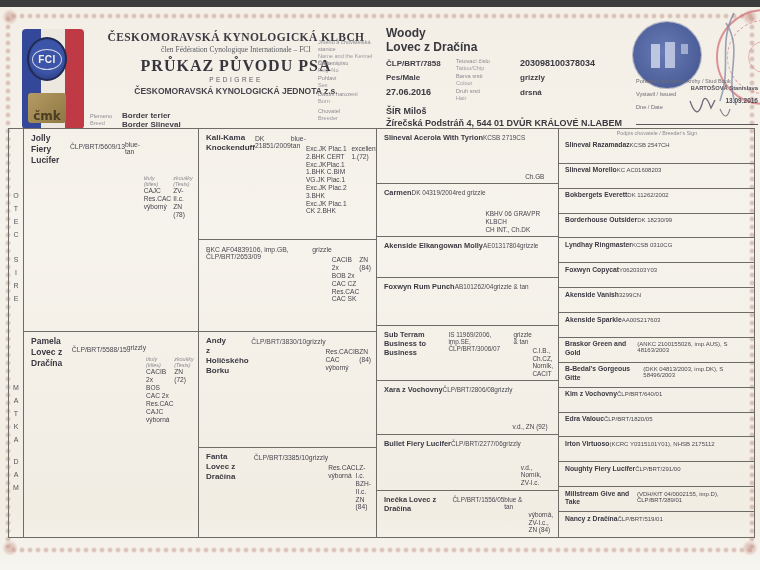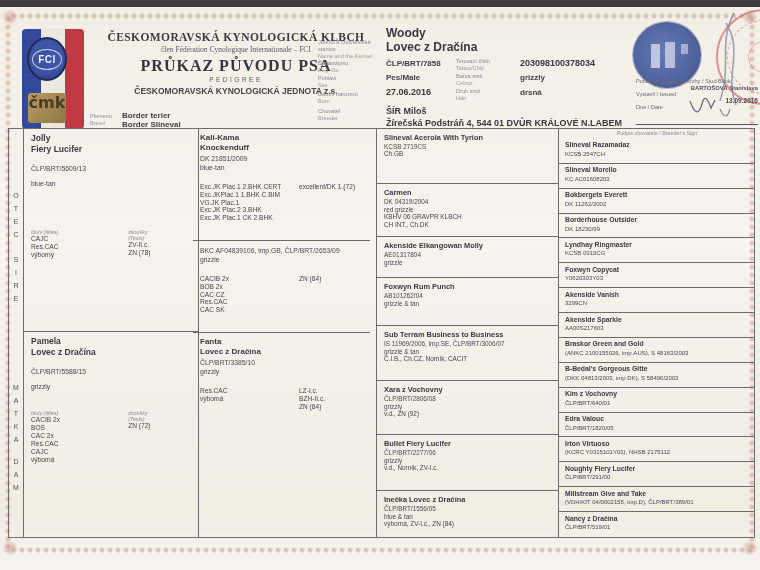--- a/index.html
+++ b/index.html
@@ -19,22 +19,22 @@
   .corner{position:absolute;width:16px;height:16px;border-radius:50%;
     background:radial-gradient(circle,rgba(200,150,140,.5) 30%,rgba(224,196,186,.4) 55%,transparent 70%)}
   
   .fci-logo{position:absolute;left:22px;top:22px;width:62px;height:100px;border-radius:4px;overflow:hidden;
     background:linear-gradient(90deg,#34489a 0 30%,#ece8e0 30% 70%,#bf3a44 70% 100%)}
   .fci-oval{position:absolute;left:5px;top:8px;width:40px;height:44px;border-radius:50%;
     background:radial-gradient(circle at 50% 45%,#3c55a8 55%,#27356f);border:2px solid #202a55;
     display:flex;align-items:center;justify-content:center;color:#f1f1ec;font-size:10px;font-weight:bold;letter-spacing:.5px}
   .fci-oval span{border:1px solid #cfd4e6;border-radius:50%;padding:4px 5px}
   .cmku{position:absolute;left:6px;bottom:6px;width:38px;height:30px;background:linear-gradient(135deg,#b59a63,#8f7845);
-    border-radius:3px;display:flex;align-items:flex-start;justify-content:center;
-    color:#4a3d22;font-weight:bold;font-size:16px;font-family:"DejaVu Sans",sans-serif}
+    border-radius:3px;display:flex;align-items:flex-end;justify-content:center;
+    color:#4a3d22;font-weight:bold;font-size:12px;font-family:"DejaVu Sans",sans-serif}
   
   .org-title{font-family:"Liberation Serif",serif;font-weight:bold;font-size:11.5px;letter-spacing:.4px;color:#3c3a42}
   .org-member{font-family:"Liberation Serif",serif;font-size:7.5px;color:#5a5860;margin-top:2px}
   .doc-title{font-family:"Liberation Serif",serif;font-weight:bold;font-size:16px;letter-spacing:1px;color:#37353d;margin-top:3px}
   .doc-sub{font-size:6.5px;letter-spacing:2.5px;color:#5a5860;margin-top:1px}
   .org2{font-size:8.5px;font-weight:bold;color:#45434b;margin-top:3px}
   .org2-addr{font-size:7.5px;font-weight:bold;color:#45434b;margin-top:1px}
   .hdr-center{position:absolute;left:86px;top:24px;width:300px;text-align:center}
   .lblp{font-size:5.6px;line-height:7px;color:#8b8990}
   .lblp .en{color:#9b99a1}
@@ -61,21 +61,21 @@
   .cert-name{font-size:5.8px;font-weight:bold;color:#55525c}
   .cert-date{font-size:6.5px;font-weight:bold;color:#4c4952}
   
   .ped{position:absolute;left:8px;top:121px;width:747px;height:410px;
     border:1px solid #6e6c66;border-right:1px solid #6e6c66}
   .vline{position:absolute;top:0;bottom:0;border-left:1px solid #6e6c66}
   .sidechar{position:absolute;left:0;width:14px;text-align:center;font-size:7px;line-height:13px;
     color:#55525c;white-space:pre-line}
   .col{position:absolute;top:0;bottom:0;display:flex;flex-direction:column}
   .entry{position:relative;padding:4px 5px 2px 7px;border-bottom:1px solid #6e6c66;
-    display:flex;flex-direction:column;overflow:hidden}
+    display:flex;flex-direction:row;overflow:hidden}
   .entry.last{border-bottom:none}
   .e-name{font-weight:bold;color:#3b3942;font-size:8px;line-height:10px;white-space:pre-line}
   .c1 .e-name{font-size:8.5px;line-height:11px}
   .c3 .e-name{font-size:7.4px;line-height:9px}
   .e-reg{font-size:6.8px;color:#4a4850;margin-top:2px}
   .c1 .e-reg{margin-top:10px}
   .e-color{font-size:6.8px;color:#4a4850;margin-top:2px}
   .c1 .e-color{margin-top:8px}
   .c3 .e-reg,.c3 .e-color{font-size:6.4px;margin-top:1px}
   .awards{display:flex;margin-top:12px}
@@ -262,21 +262,21 @@
           <div>
             <div class="aw-h">
                 <span>zkoušky (Tests)</span>
               </div>
             <div class="a-tests">ZN (72)</div>
           </div>
         </div>
       </div>
     </div>
 
-    <div class="col c2" style="left:184px;width:177px">
+    <div class="col c2" style="left:190px;width:177px">
       <div class="entry" style="height:112px">
         <div class="e-name">Kali-Kama
 Knockenduff</div>
         <div class="e-reg">DK 21851/2009</div>
         <div class="e-color">blue-tan</div>
         <div class="awards">
           <div class="a-titles">Exc.JK Plac.1 2.BHK CERT
 Exc.JKPlac.1 1.BHK C.BIM
 VG.JK Plac.1
 Exc.JK Plac.2 3.BHK
@@ -289,20 +289,32 @@
         <div class="e-color">grizzle</div>
         <div class="awards">
           <div class="a-titles">CACIB 2x
 BOB 2x
 CAC CZ
 Res.CAC
 CAC SK</div>
           <div class="a-tests">ZN (84)</div>
         </div>
       </div>
+      <div class="entry" style="height:117px">
+        <div class="e-name">Andy
+z Holičského Borku</div>
+        <div class="e-reg">ČLP/BRT/3830/10</div>
+        <div class="e-color">grizzly</div>
+        <div class="awards">
+          <div class="a-titles">Res.CACIB
+CAC
+výborný</div>
+          <div class="a-tests">ZN (84)</div>
+        </div>
+      </div>
       <div class="entry last" style="height:89px">
         <div class="e-name">Fanta
 Lovec z Dračína</div>
         <div class="e-reg">ČLP/BRT/3385/10</div>
         <div class="e-color">grizzly</div>
         <div class="awards">
           <div class="a-titles">Res.CAC
 výborná</div>
           <div class="a-tests">LZ-I.c.
 BZH-II.c.

